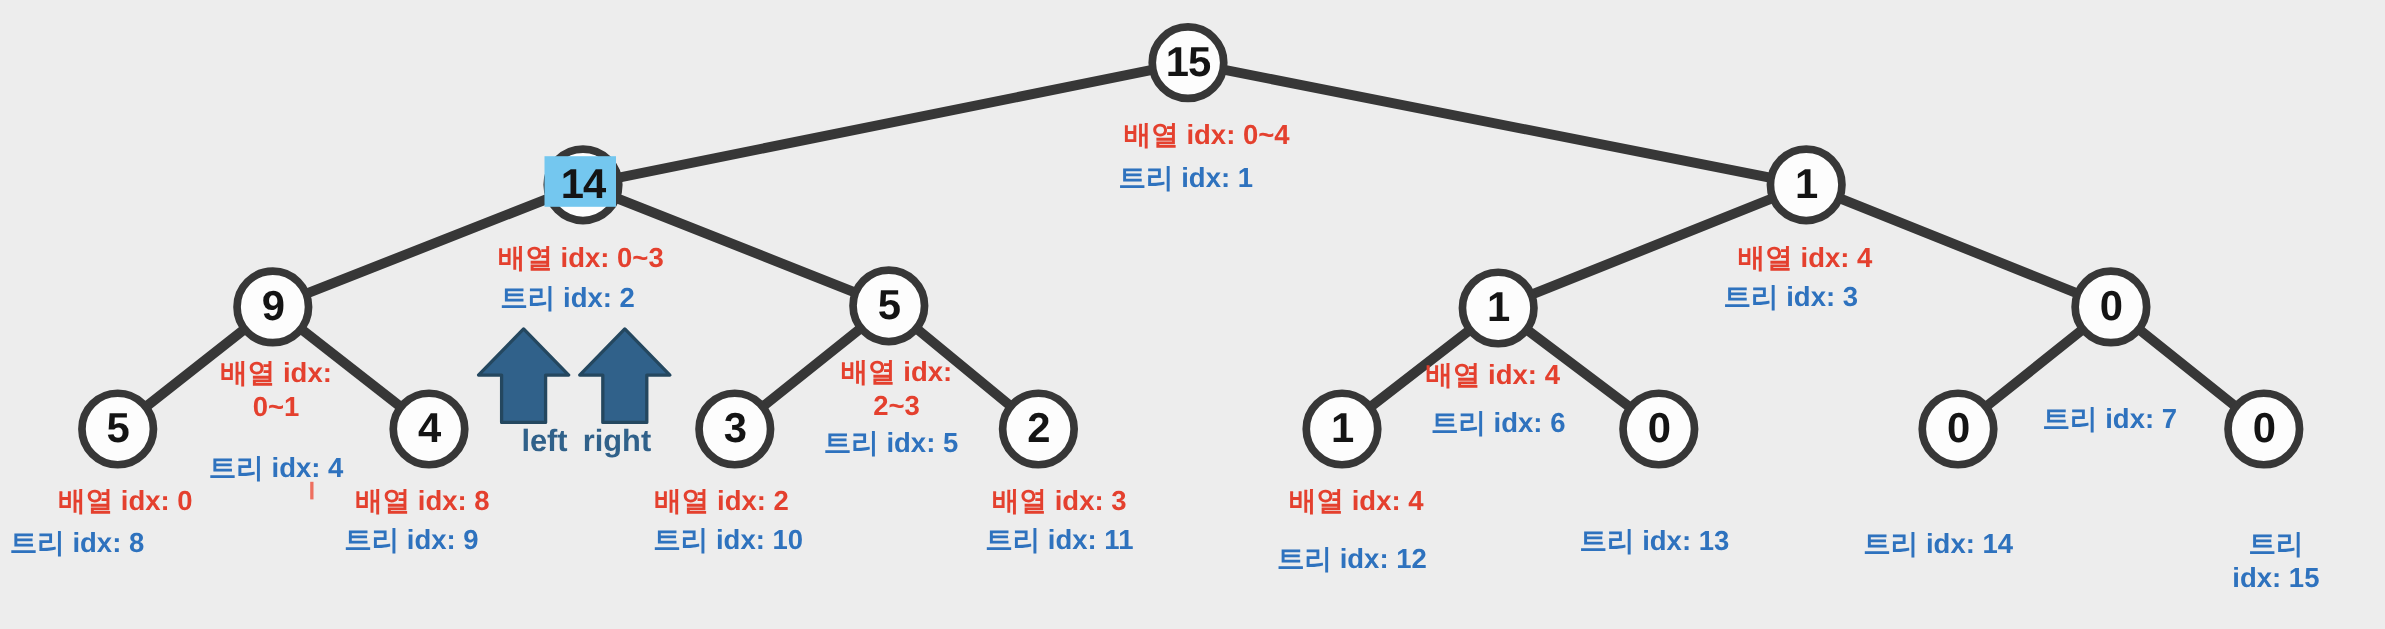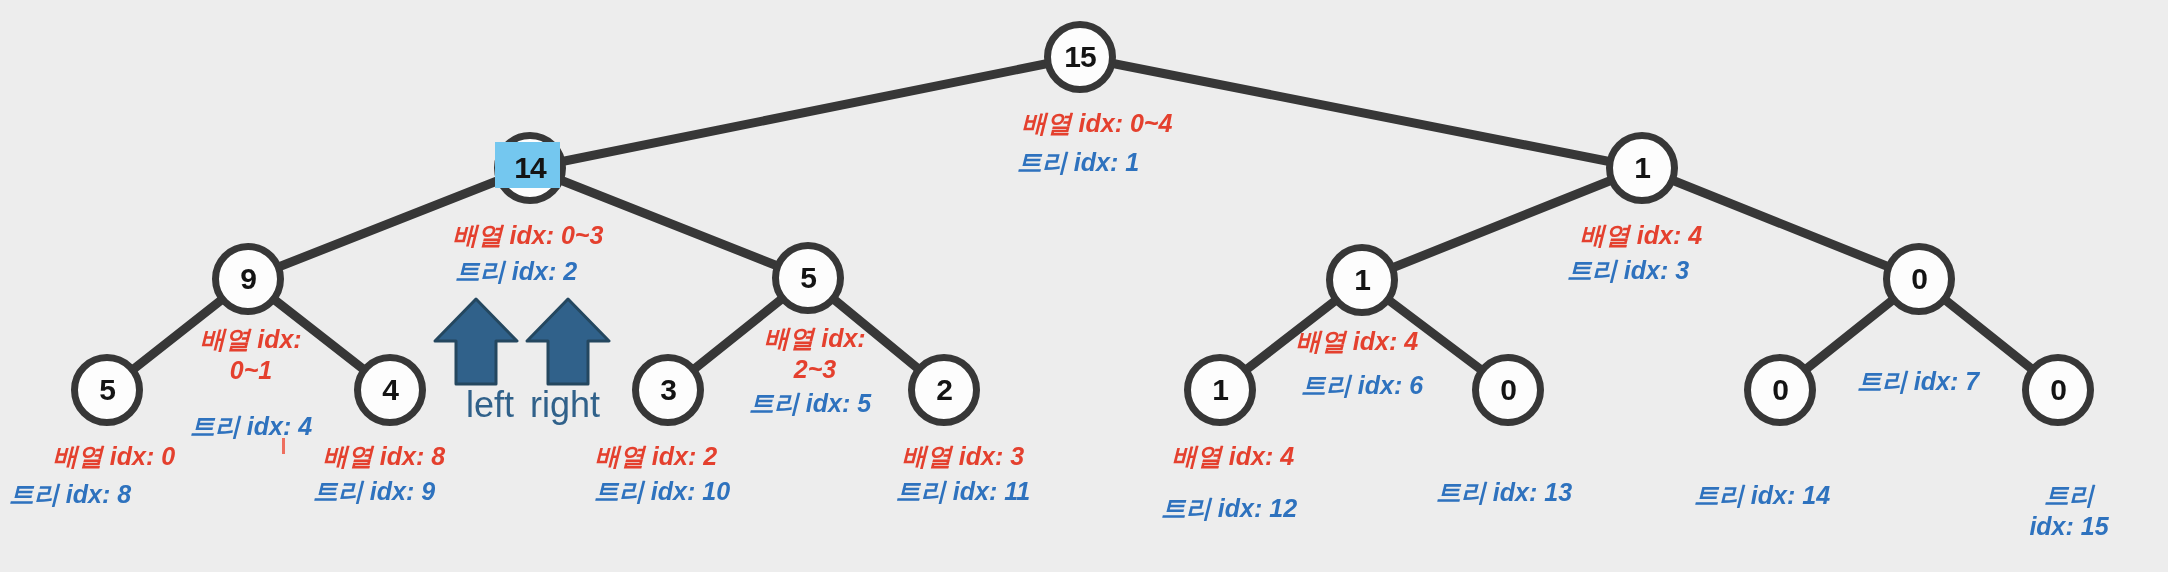--- a/index.html
+++ b/index.html
@@ -11,33 +11,33 @@
   body{font-family:"Liberation Sans",sans-serif;background:var(--bg);}
   #canvas{position:relative;width:2168px;height:572px;background:var(--bg);overflow:hidden;}
   #edges{position:absolute;left:0;top:0;width:2168px;height:572px;}
   #edges line{stroke:var(--stroke);stroke-width:9;stroke-linecap:round;}
   .node{
     position:absolute;width:58px;height:58px;border:7px solid var(--stroke);
     border-radius:50%;background:var(--nodefill);
     display:flex;align-items:center;justify-content:center;
   }
   .node .value{
-    position:relative;z-index:3;font-weight:bold;font-size:30px;color:var(--num);
+    position:relative;z-index:3;font-weight:bold;font-size:38px;color:var(--num);
     line-height:1;letter-spacing:-1px;
   }
   .node .hl{position:absolute;left:-6px;top:3px;width:65px;height:46px;background:var(--hl);z-index:2;}
   .lbl{
     position:absolute;transform:translateX(-50%);font-weight:bold;font-size:25px;
-    line-height:31px;text-align:center;white-space:pre-line;font-style:italic;
+    line-height:31px;text-align:center;white-space:pre-line;
   }
   .lbl.array{color:var(--red);}
   .lbl.tree{color:var(--blue);}
   .arrow{position:absolute;}
   .caption{
-    position:absolute;transform:translateX(-50%);font-weight:normal;font-size:36px;
+    position:absolute;transform:translateX(-50%);font-weight:bold;font-size:28px;
     color:var(--arrow);line-height:1;word-spacing:6px;white-space:nowrap;
   }
   .cursor-mark{position:absolute;width:3px;height:16px;background:var(--cursor);}
 </style>
 </head>
 <body>
 
 <div id="canvas">
   <svg id="edges">
       <line x1="1080" y1="57" x2="530" y2="168"></line>

